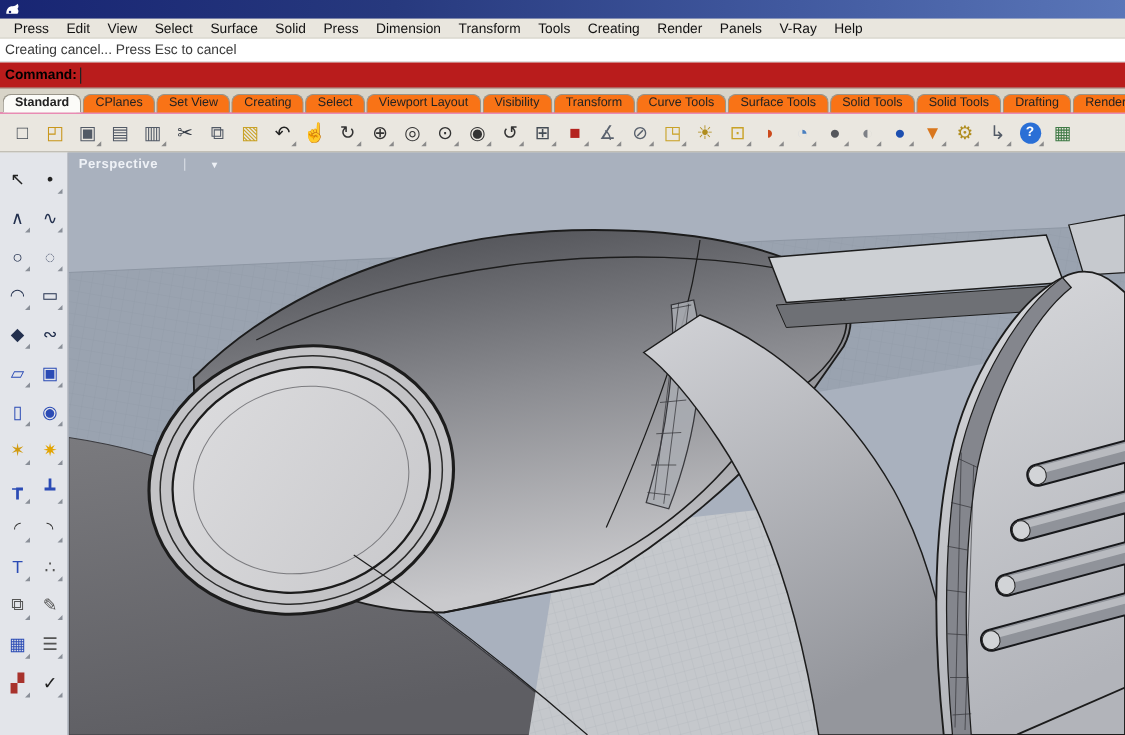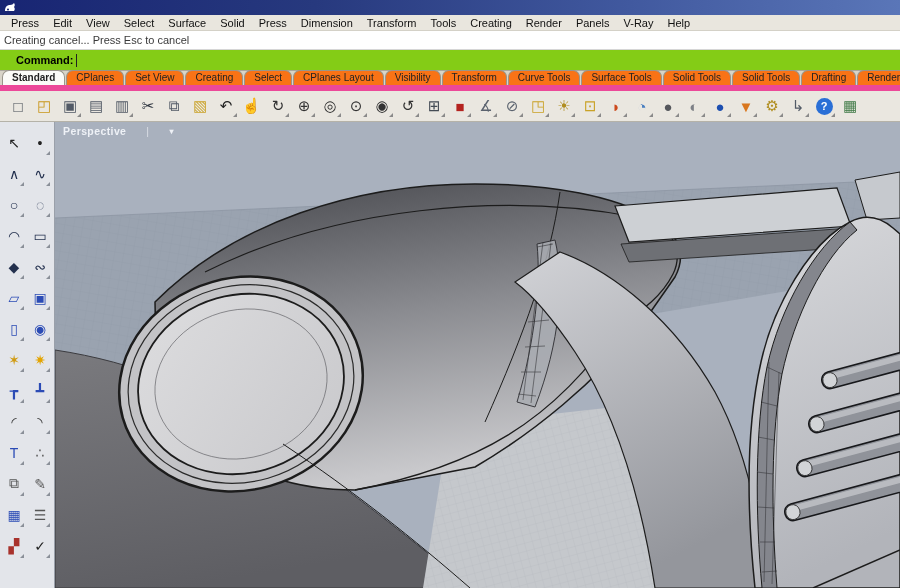--- a/index.html
+++ b/index.html
@@ -20,31 +20,31 @@
     display:flex; align-items:center; gap:0; padding-left:4px; font-size:11px; color:#111;
   }
   .menu-item{ padding:0 7px; cursor:default; }
 
   
   .cmd-history{
     height:19px; background:#fff; font-size:11px; color:#3a3a3a;
     line-height:18px; padding-left:4px; border-bottom:1px solid #d6d6d6;
   }
   .cmd-line{
-    height:21px; background:#84cc16; font-size:11px; color:#000;
-    line-height:20px; padding-left:16px; border-bottom:1px solid #aaa79d;
+    height:21px; background:#b91c1c; font-size:11px; color:#000;
+    line-height:20px; padding-left:4px; border-bottom:1px solid #aaa79d;
     display:flex; align-items:center;
   }
   .cmd-line .prompt{ font-weight:bold; margin-right:3px; }
   .caret{ display:inline-block; width:1px; height:13px; background:#222; }
 
   
   .tabstrip{
     height:20px; background:#d8d4c8; display:flex; align-items:flex-end;
-    padding:0 2px; gap:1px; border-bottom:6px solid #ec4899;
+    padding:0 2px; gap:1px; border-bottom:1px solid #ec4899;
   }
   .tab{
     font-size:10px; color:#222; background:#f97316;
     border:1px solid #99958a; border-bottom:none;
     border-radius:7px 7px 0 0; padding:1px 9px 2px 9px; white-space:nowrap; cursor:default;
   }
   .tab.active{ background:#fbfbf8; font-weight:bold; }
 
   
   .toolbar{
@@ -125,21 +125,21 @@
   <span></span>
   <span class="caret"></span>
 </div>
 
 <div class="tabstrip">
     <span class="tab active">Standard</span>
     <span class="tab">CPlanes</span>
     <span class="tab">Set View</span>
     <span class="tab">Creating</span>
     <span class="tab">Select</span>
-    <span class="tab">CPlanes Layout</span>
+    <span class="tab">Viewport Layout</span>
     <span class="tab">Visibility</span>
     <span class="tab">Transform</span>
     <span class="tab">Curve Tools</span>
     <span class="tab">Surface Tools</span>
     <span class="tab">Solid Tools</span>
     <span class="tab">Solid Tools</span>
     <span class="tab">Drafting</span>
     <span class="tab">Render Tools</span>
   </div>
 

